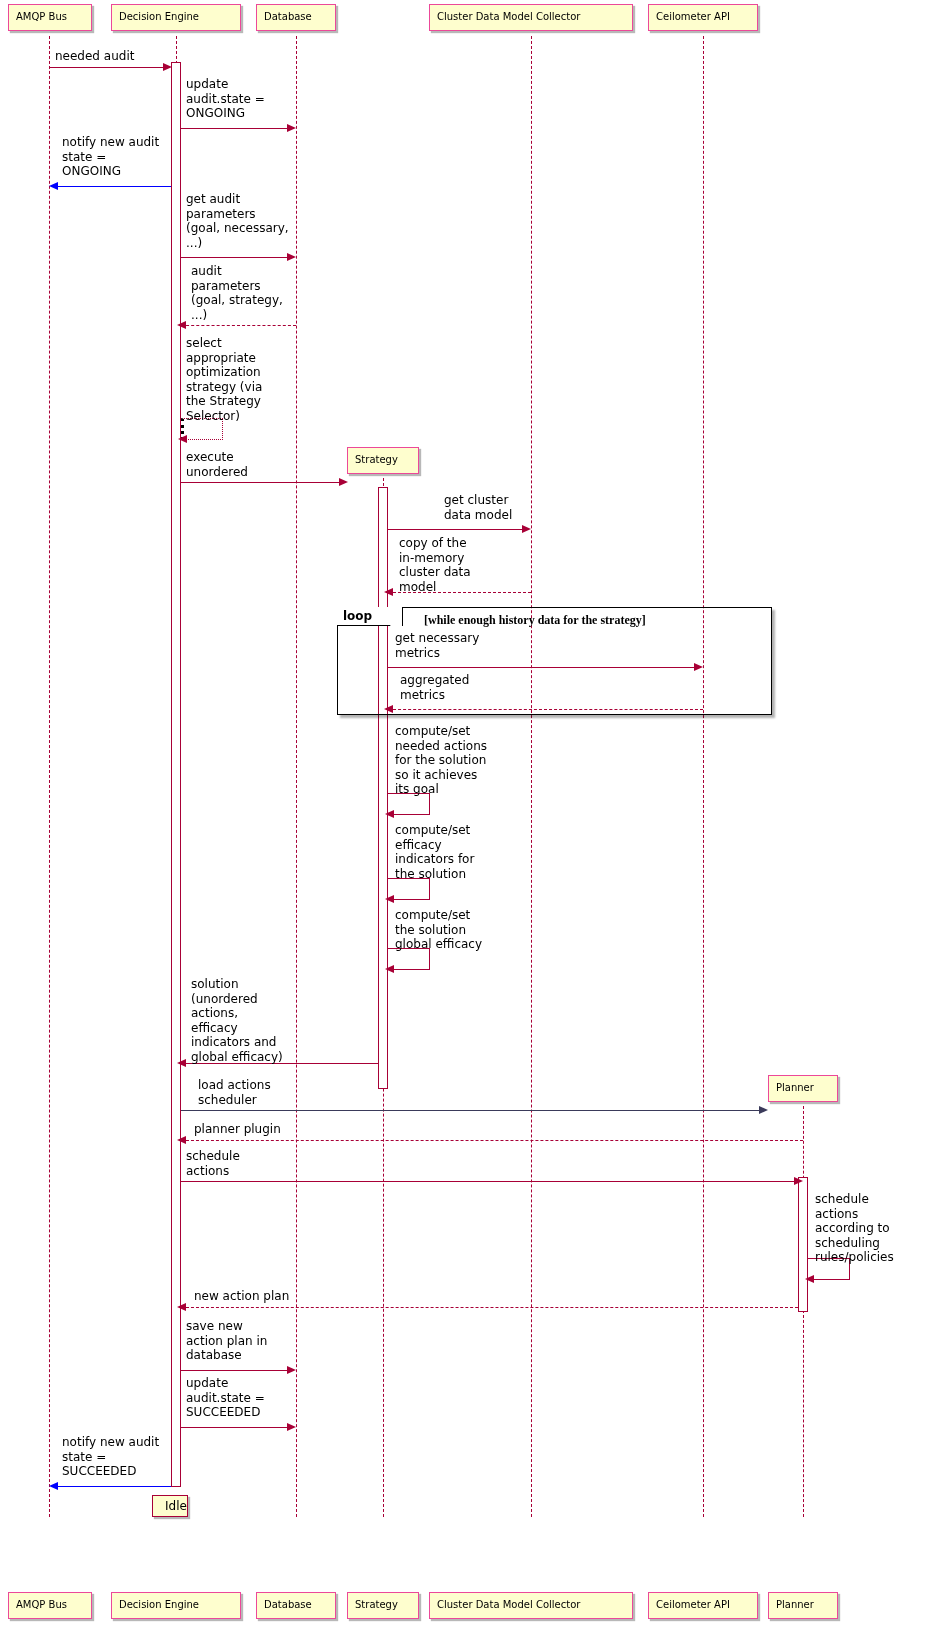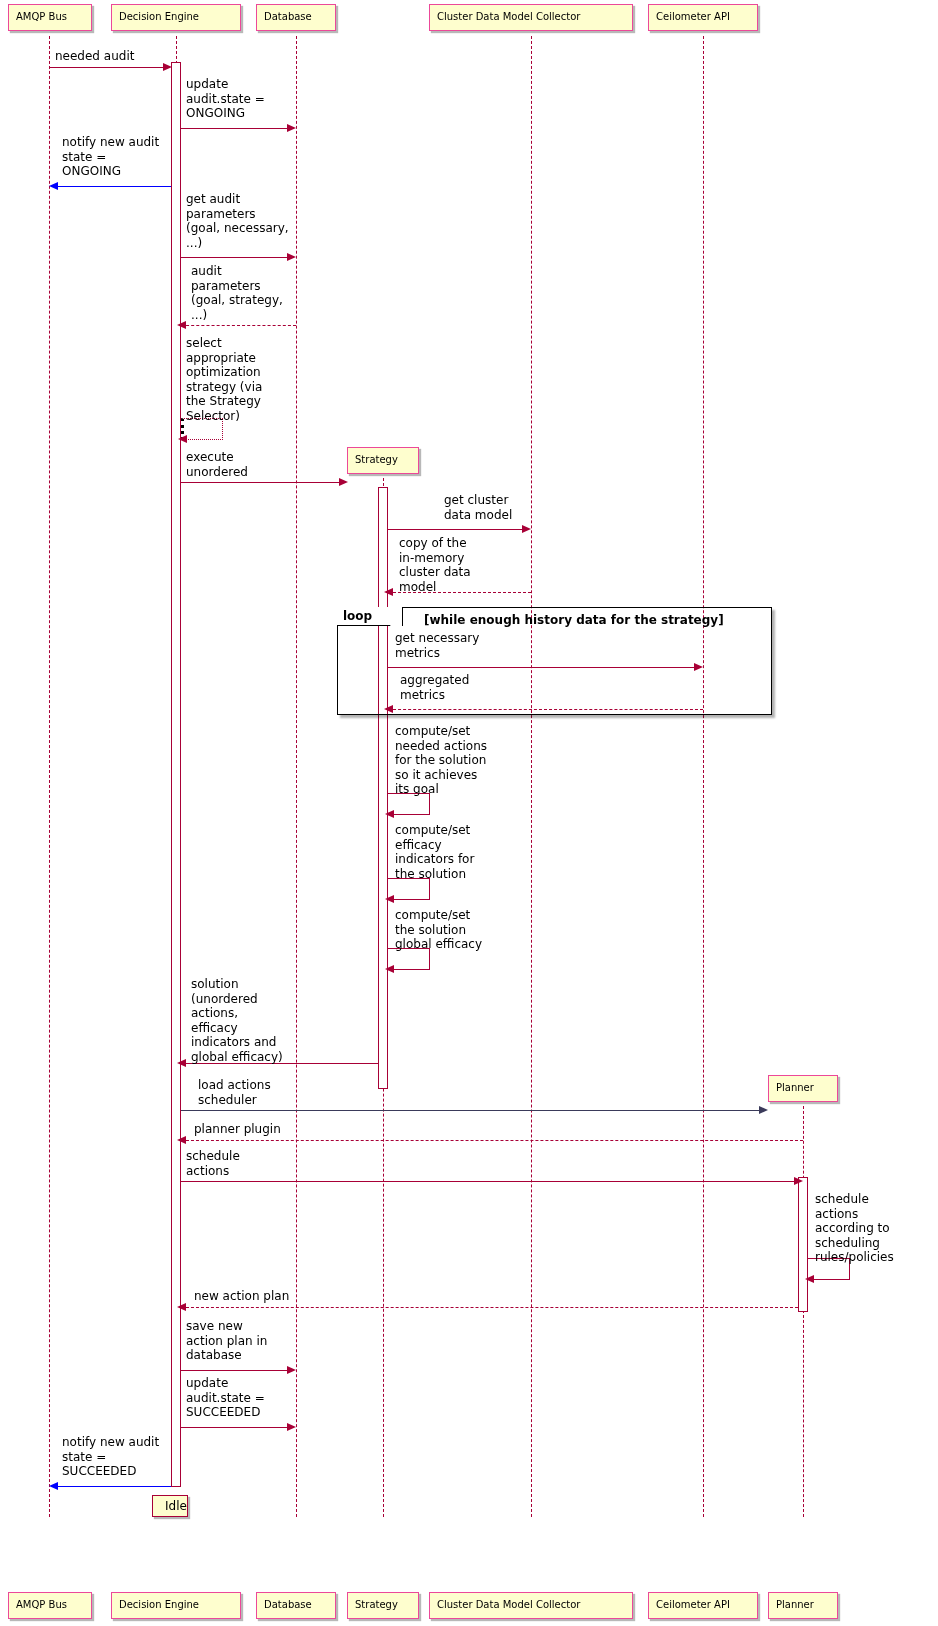--- a/index.html
+++ b/index.html
@@ -179,21 +179,21 @@
   </div>
 
   <div class="activation" style="left:171px; top:62px; height:1425px;"></div>
   <div class="activation" style="left:378px; top:487px; height:602px;"></div>
   <div class="activation" style="left:798px; top:1177px; height:135px;"></div>
 
   <div class="loop-frame" style="left:337px; top:607px; width:435px; height:108px;"></div>
   <div class="loop-tab" style="left:337px; top:607px; width:66px;">
     <span>loop</span>
   </div>
-  <div class="loop-cond" style="left:424px; top:613px;">[while enough history data for the strategy]</div>
+  <div class="loop-cond" style="left:424px; top:613px;font-family:Liberation Serif, serif;">[while enough history data for the strategy]</div>
 
   <div class="msg-line" style="left:49px; top:67px; width:118px;"></div>
   <div class="arrowhead right" style="left:163px; top:63px;"></div>
   <div class="msg-label" style="left:55px; top:49px;">needed audit</div>
 
   <div class="msg-line" style="left:181px; top:128px; width:110px;"></div>
   <div class="arrowhead right" style="left:287px; top:124px;"></div>
   <div class="msg-label" style="left:186px; top:77px;">update
 audit.state =
 ONGOING</div>

